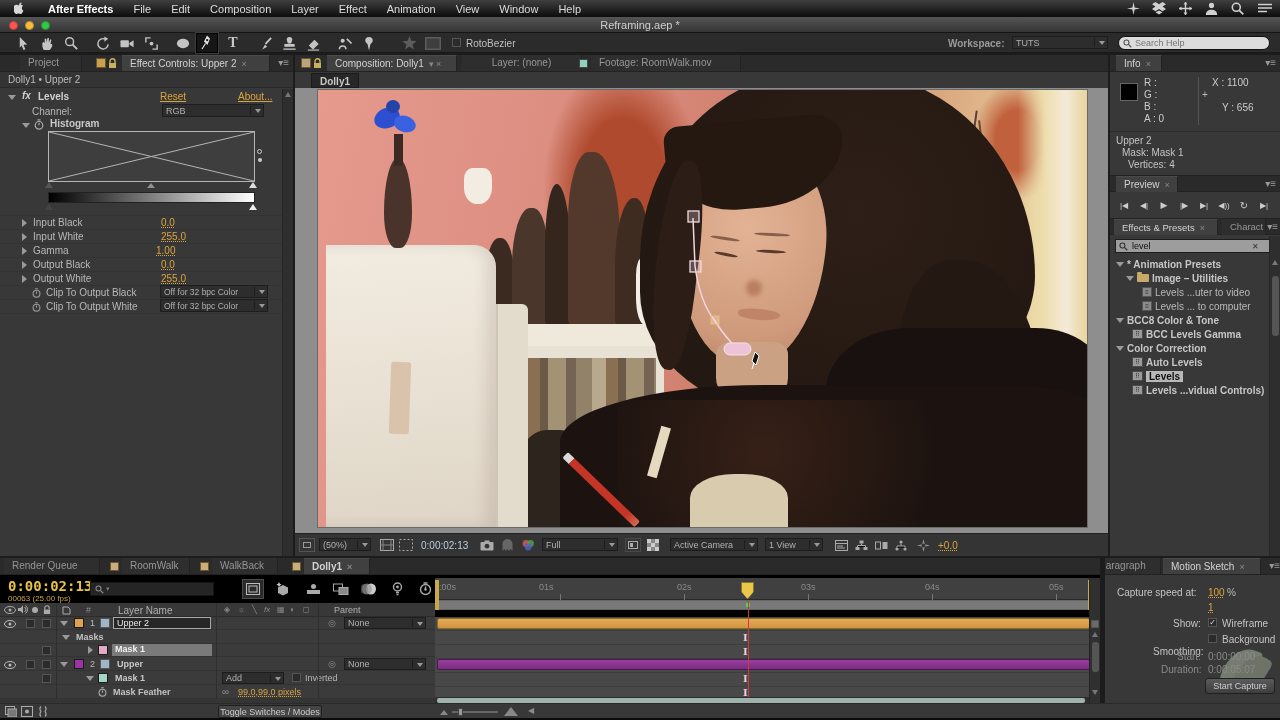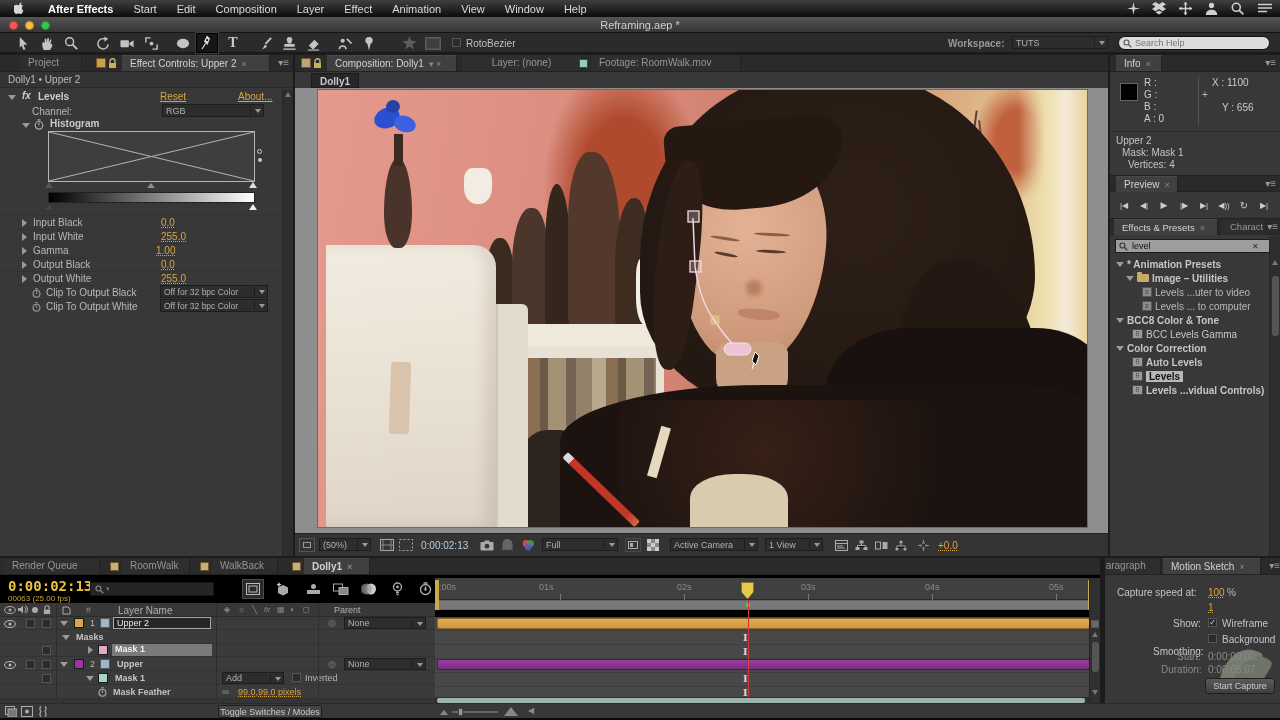--- a/index.html
+++ b/index.html
@@ -41,21 +41,21 @@
 
 <div id="stage">
 
   <div class="abs" style="left:0;top:0;width:1280px;height:17px;background:linear-gradient(#3f3f3f,#0c0c0c);display:flex;align-items:center;">
     <div class="menu-item" style="padding:0 12px 0 14px;">
       <svg width="12" height="13" viewBox="0 0 12 13">
           <path fill="#d8d8d8" d="M8.4,0.6c0.1,0.8-0.2,1.5-0.7,2.1C7.2,3.2,6.4,3.6,5.7,3.5C5.6,2.8,6,2,6.4,1.5C6.9,1,7.8,0.6,8.4,0.6z M10.5,9.6c-0.3,0.8-0.5,1.1-0.9,1.8c-0.6,0.9-1.4,2-2.4,2c-0.9,0-1.1-0.6-2.3-0.6c-1.2,0-1.5,0.6-2.3,0.6c-1,0-1.7-1-2.3-1.9C-1.2,9.1-1.4,6,0,4.4c0.7-0.9,1.7-1.4,2.7-1.4c1,0,1.6,0.6,2.4,0.6c0.8,0,1.3-0.6,2.4-0.6c0.9,0,1.8,0.5,2.5,1.3C8.1,5.5,8.4,8.4,10.5,9.6z" transform="scale(0.9)"></path>
         </svg>
     </div>
     <div class="menu-item" style="font-weight:bold;color:#fff;">After Effects</div>
-    <div class="menu-item">Start</div>
+    <div class="menu-item">File</div>
     <div class="menu-item">Edit</div>
     <div class="menu-item">Composition</div>
     <div class="menu-item">Layer</div>
     <div class="menu-item">Effect</div>
     <div class="menu-item">Animation</div>
     <div class="menu-item">View</div>
     <div class="menu-item">Window</div>
     <div class="menu-item">Help</div>
     <div style="flex:1"></div>
     <span class="ticon" style="width:26px;">
@@ -580,21 +580,21 @@
       <div style="height:14px;display:flex;align-items:center;">
         <span style="width:10px;height:10px;background:#8a8a8a;border:1px solid #555;margin:0 3px 0 32px;font-size:6px;color:#333;text-align:center;line-height:9px;">≡</span>
         <span class="txt">Levels ... to computer</span>
         </div>
       <div style="height:14px;display:flex;align-items:center;">
         <span class="twirl-o" style="margin:0 3px 0 6px;"></span>
         <span class="txt" style="font-weight:bold;color:#c6c6c6;">BCC8 Color &amp; Tone</span>
         </div>
       <div style="height:14px;display:flex;align-items:center;">
         <span style="width:11px;height:10px;background:#9a9a9a;border:1px solid #4a4a4a;margin:0 3px 0 22px;font-size:6px;color:#222;text-align:center;line-height:9px;">⠿</span>
-        <span class="txt" style="font-weight:normal;color:#c6c6c6;">BCC Levels Gamma</span>
+        <span class="txt" style="font-weight:bold;color:#c6c6c6;">BCC Levels Gamma</span>
         </div>
       <div style="height:14px;display:flex;align-items:center;">
         <span class="twirl-o" style="margin:0 3px 0 6px;"></span>
         <span class="txt" style="font-weight:bold;color:#c6c6c6;">Color Correction</span>
         </div>
       <div style="height:14px;display:flex;align-items:center;">
         <span style="width:11px;height:10px;background:#9a9a9a;border:1px solid #4a4a4a;margin:0 3px 0 22px;font-size:6px;color:#222;text-align:center;line-height:9px;">⠿</span>
         <span class="txt" style="font-weight:bold;color:#c6c6c6;">Auto Levels</span>
         </div>
       <div style="height:14px;display:flex;align-items:center;">

